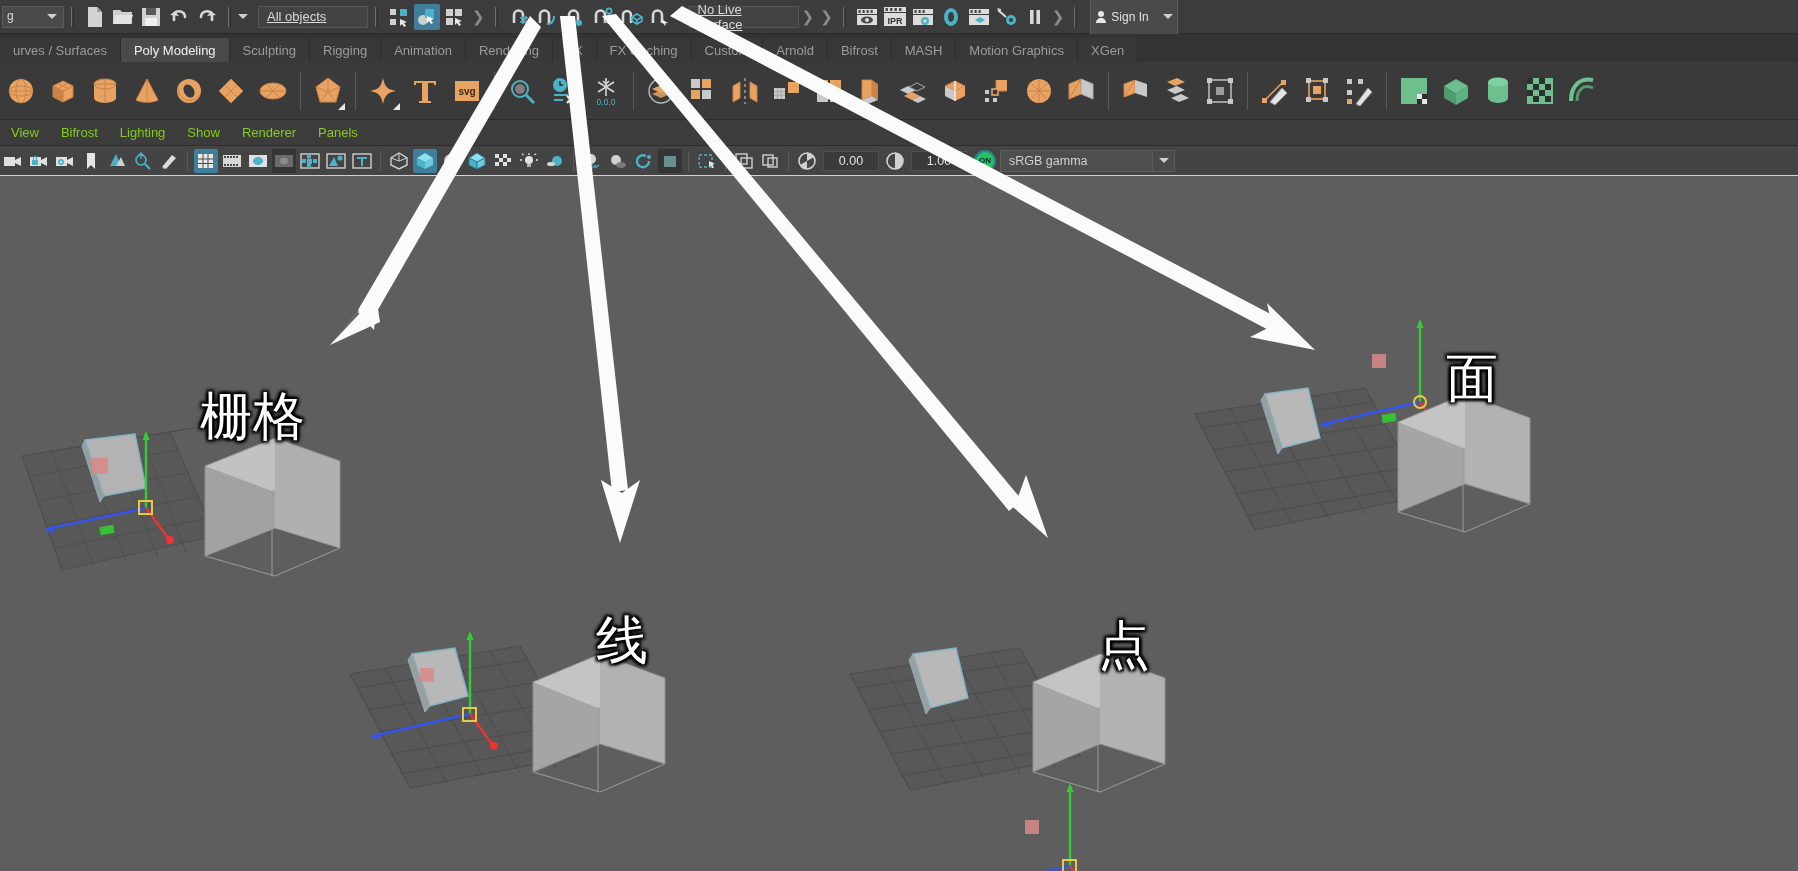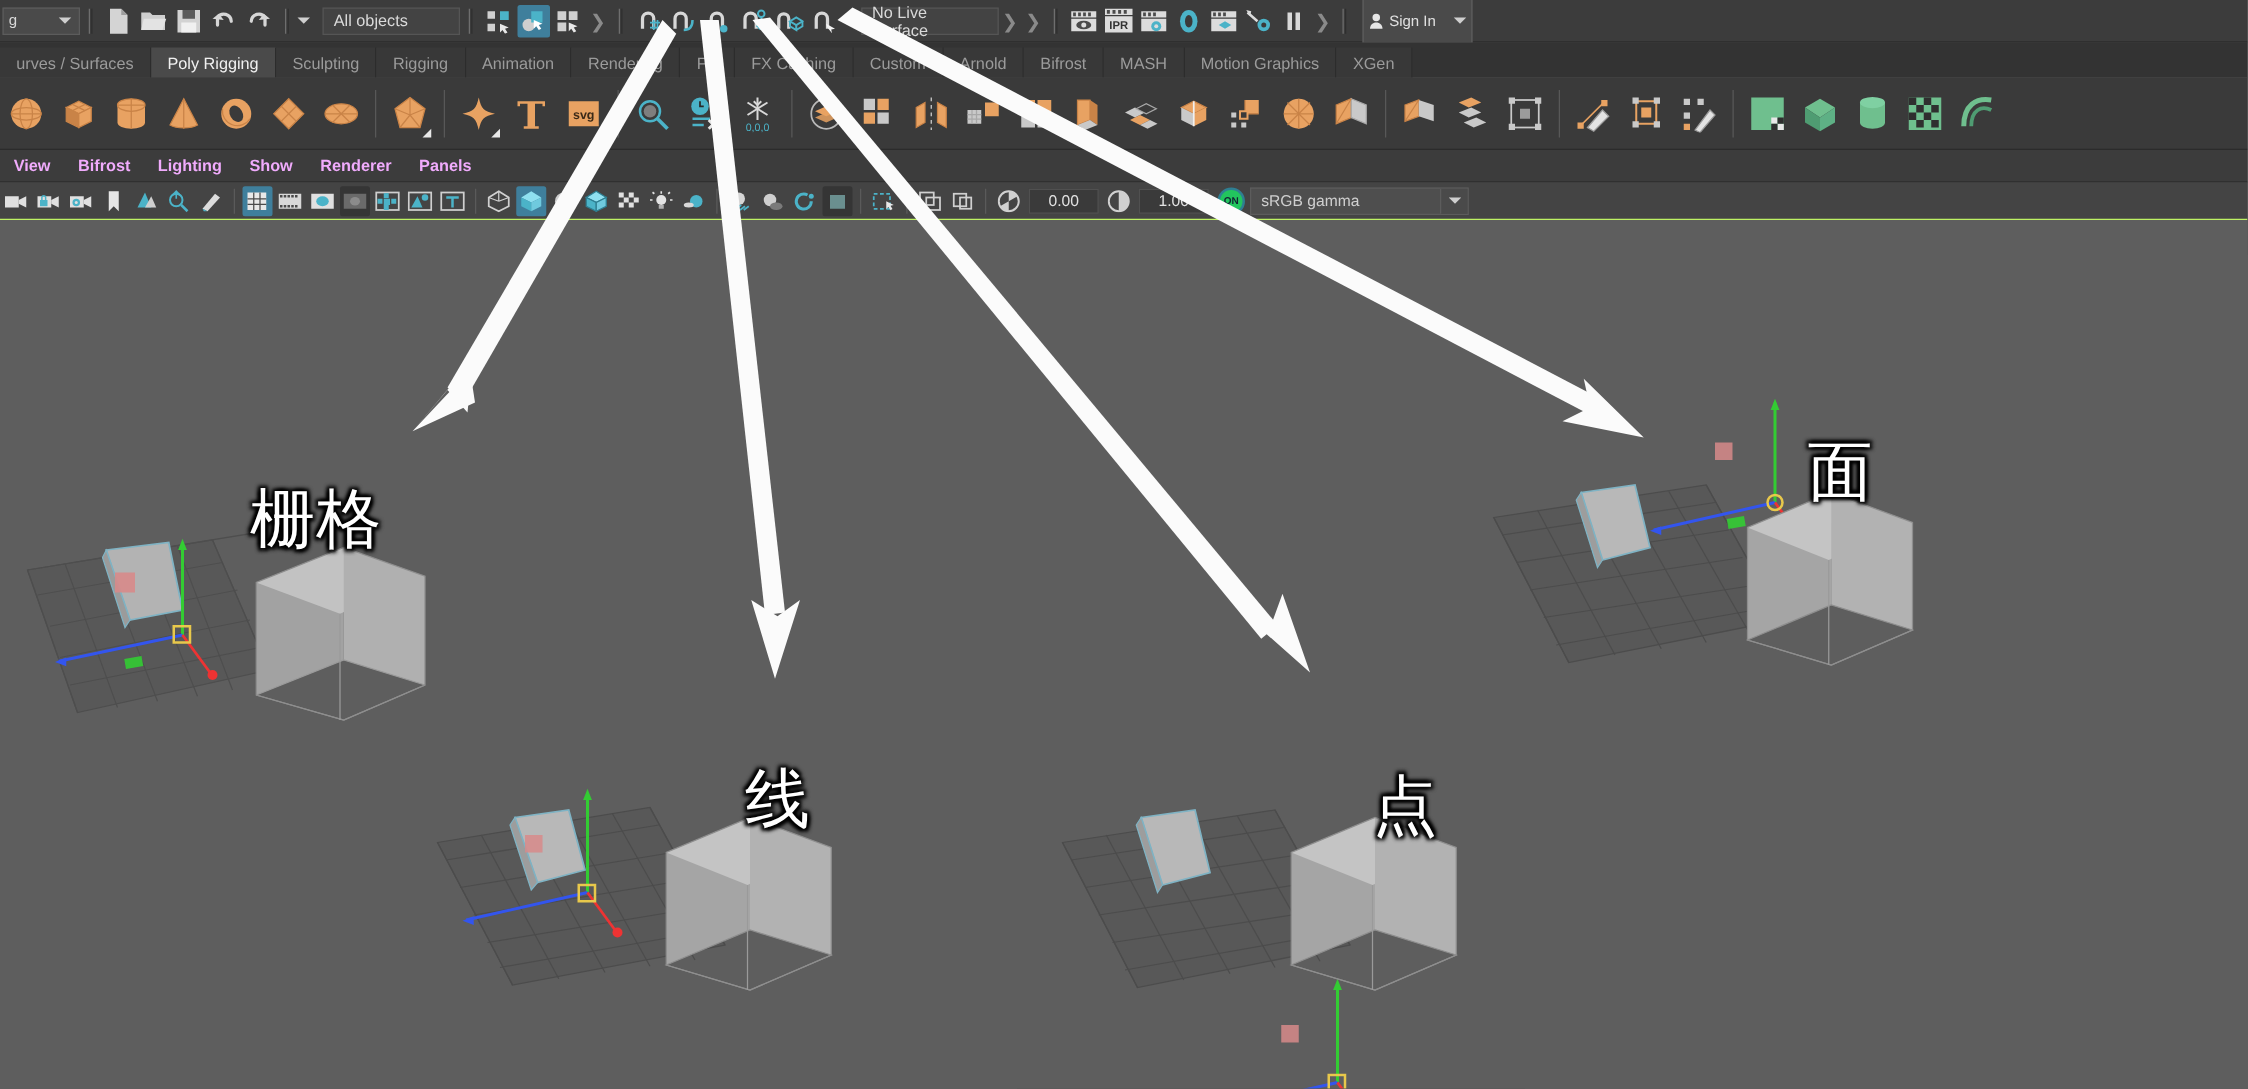--- a/index.html
+++ b/index.html
@@ -31,20 +31,21 @@
   .vgrip::before { content:''; position:absolute; left:1px; top:1px; width:1px; height:20px; background:#6e6e6e;}
   .vgrip::after  { content:''; position:absolute; left:3px; top:1px; width:1px; height:20px; background:#2e2e2e;}
   .arrowgrip { color:#8a8a8a; font-size: 15px; margin: 0 3px; user-select:none;}
   .sl-icon { width: 26px; height: 26px; margin: 0 1px; display:flex;
              align-items:center; justify-content:center; position: relative;}
   .sl-icon.sel { background: #3f7f9c; border-radius: 2px; }
   .sl-field {
     height: 22px; background: #434343; border: 1px solid #555;
     color: #d9d9d9; font-size: 13px; display: flex; align-items: center;
     padding: 0 8px;
+    text-decoration: underline;
   }
   #all-objects-field { width: 110px; margin-left: 4px; }
   #live-surface-field { width: 110px; }
   .signin {
     width: 88px; height: 36px; background: #4a4a4a; border: 1px solid #5e5e5e;
     display: flex; align-items: center; gap: 4px; padding: 0 4px;
     color: #e0e0e0; font-size: 12px; margin-left: 6px;
   }
 
   
@@ -71,21 +72,21 @@
   .shelf-sep { width: 1px; height: 38px; background: #585858; margin: 0 6px; flex:0 0 auto;}
   .corner { position:absolute; right:3px; bottom:3px; width:0;height:0;
             border-left:7px solid transparent; border-bottom:7px solid #e8e8e8;}
 
   
   .panelmenu {
     position: absolute; left: 0; top: 120px; width: 1798px; height: 26px;
     background: #3c3c3c; display: flex; align-items: center; gap: 0;
     border-bottom: 1px solid #2d2d2d;
   }
-  .panelmenu .mi { color: #f0abfc; font-size: 13px; padding: 0 11px; font-weight: bold; }
+  .panelmenu .mi { color: #84cc16; font-size: 13px; padding: 0 11px; }
 
   
   .vptoolbar {
     position: absolute; left: 0; top: 146px; width: 1798px; height: 30px;
     background: #444; display: flex; align-items: center;
     border-bottom: 1px solid #bef264; overflow: hidden;
   }
   .vp-ico { width: 24px; height: 24px; margin: 0 1px; flex:0 0 auto;
             display:flex; align-items:center; justify-content:center; position:relative;}
   .vp-ico.sel { background: #3f7f9c; border-radius:2px;}
@@ -323,21 +324,21 @@
           <circle cx="6" cy="4" r="3" fill="#e6e6e6"></circle>
           <path d="M1 13c0-3 2.2-5 5-5s5 2 5 5z" fill="#e6e6e6"></path>
         </svg>
       <span style="flex:1">Sign In</span>
       <span class="caret" style="margin-right:0"></span>
     </div>
   </div>
 
   <div class="shelftabs" id="shelf-tabs">
       <div class="shelftab">urves / Surfaces</div>
-      <div class="shelftab active">Poly Rigging</div>
+      <div class="shelftab active">Poly Modeling</div>
       <div class="shelftab">Sculpting</div>
       <div class="shelftab">Rigging</div>
       <div class="shelftab">Animation</div>
       <div class="shelftab">Rendering</div>
       <div class="shelftab">FX</div>
       <div class="shelftab">FX Caching</div>
       <div class="shelftab">Custom</div>
       <div class="shelftab">Arnold</div>
       <div class="shelftab">Bifrost</div>
       <div class="shelftab">MASH</div>

